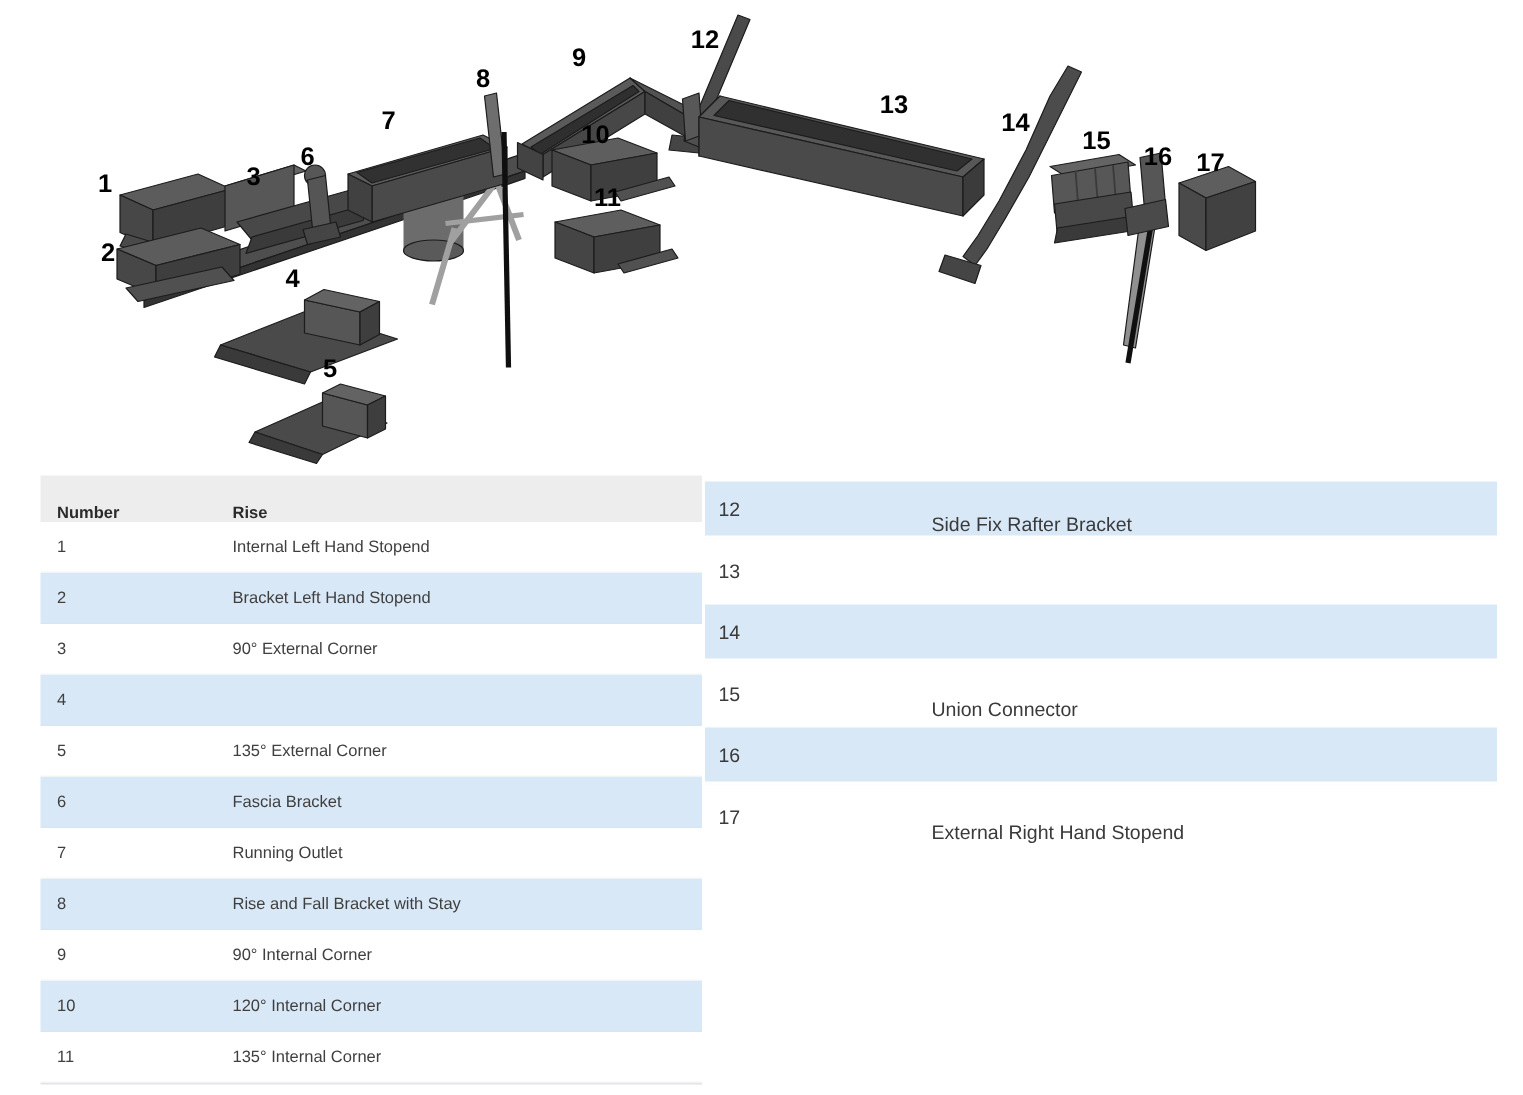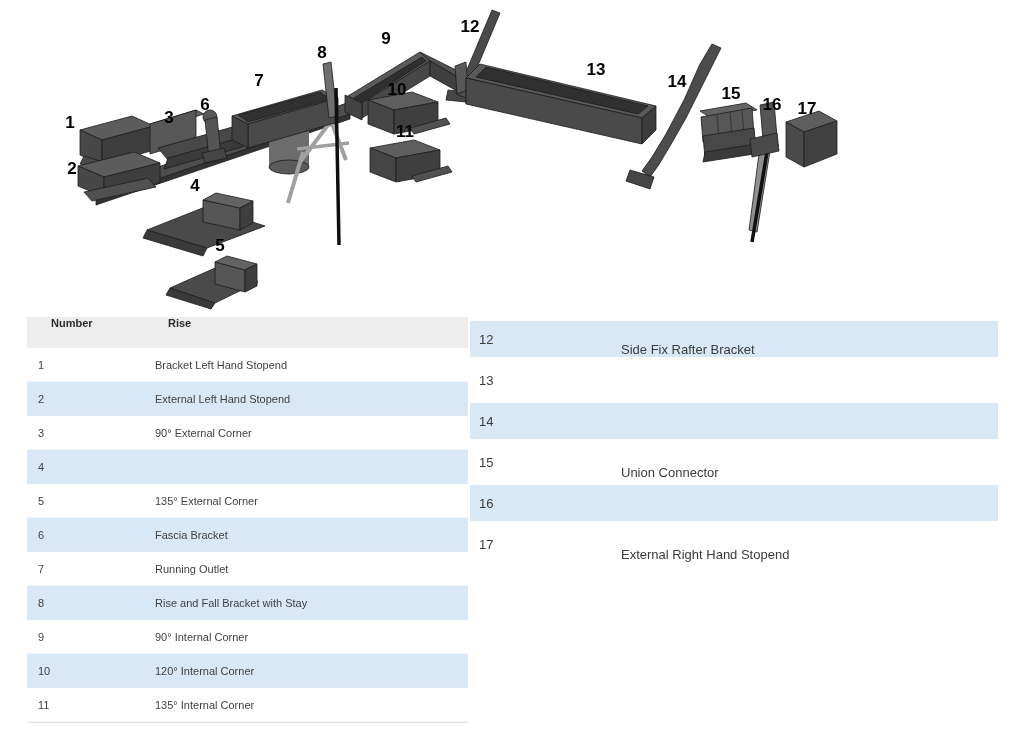--- a/index.html
+++ b/index.html
@@ -6,22 +6,22 @@
   body{width:1015px;height:730px;position:relative;overflow:hidden;
        font-family:"Liberation Sans",sans-serif;}
   .diagram{position:absolute;left:0;top:0;width:1015px;height:312px;}
   .pt{stroke:#1c1c1c;stroke-width:0.8;stroke-linejoin:round;}
   .lbl{font-family:"Liberation Sans",sans-serif;font-size:17px;font-weight:700;
        fill:#000;text-anchor:middle;}
 
   
   .table-left{position:absolute;left:27px;top:317px;width:441px;
               font-size:11px;color:#3f3f3f;border-bottom:1px solid #e3e3e3;}
-  .lt-header{height:31px;background:#ededed;display:flex;align-items:flex-start;
-             font-weight:700;color:#2b2b2b;padding-left:13px;}
+  .lt-header{height:31px;background:#ededed;display:flex;align-items:flex-end;
+             font-weight:700;color:#2b2b2b;}
   .table-left .row{height:34px;display:flex;align-items:center;box-sizing:border-box;
                    border-bottom:1px solid rgba(215,225,235,0.35);}
   .lt-rows .row:nth-child(even){background:#d9e8f7;}
   .col-num-l{width:118px;padding-left:11px;box-sizing:border-box;}
   .col-item-l{flex:1;padding-left:10px;}
 
   
   .table-right{position:absolute;left:470px;top:318px;width:528px;
                font-size:13px;color:#3a3a3a;}
   .table-right .row{height:41px;display:flex;align-items:center;box-sizing:border-box;
@@ -197,25 +197,25 @@
 </svg>
 
 <div class="table-left">
   <div class="lt-header">
     <div class="col-num-l">Number</div>
     <div class="col-item-l">Rise</div>
   </div>
   <div class="lt-rows">
     <div class="row">
       <div class="col-num-l">1</div>
+      <div class="col-item-l">Internal Left Hand Stopend</div>
+    </div>
+    <div class="row">
+      <div class="col-num-l">2</div>
       <div class="col-item-l">Bracket Left Hand Stopend</div>
-    </div>
-    <div class="row">
-      <div class="col-num-l">2</div>
-      <div class="col-item-l">External Left Hand Stopend</div>
     </div>
     <div class="row">
       <div class="col-num-l">3</div>
       <div class="col-item-l">90° External Corner</div>
     </div>
     <div class="row">
       <div class="col-num-l">4</div>
     </div>
     <div class="row">
       <div class="col-num-l">5</div>

